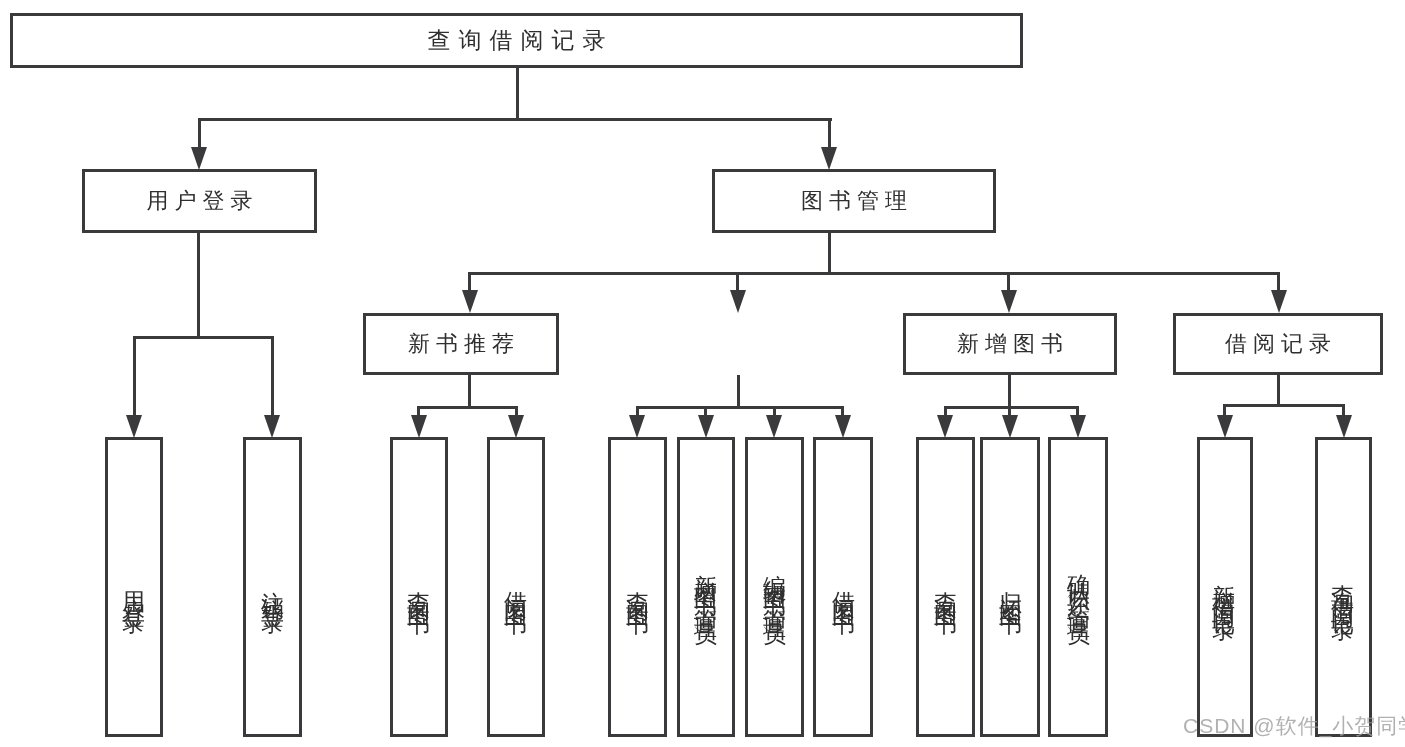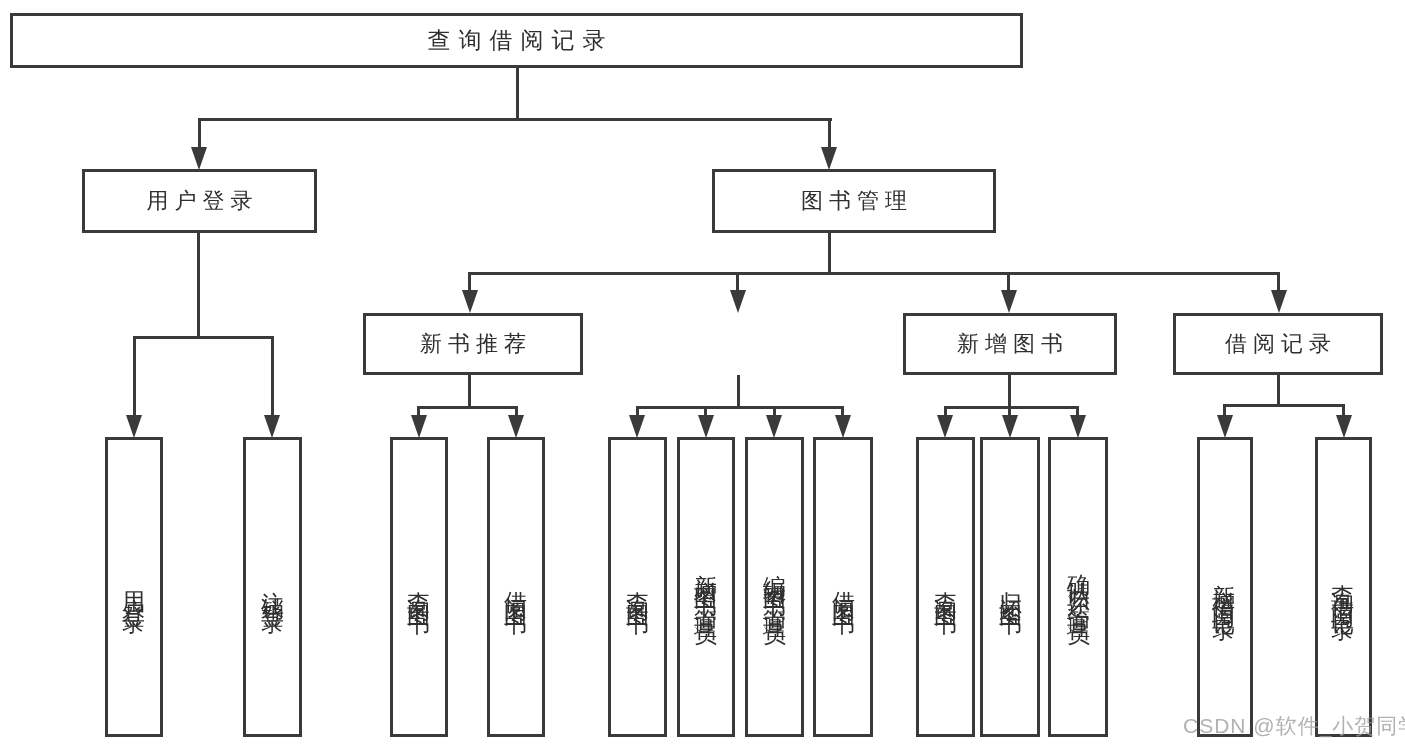--- a/index.html
+++ b/index.html
@@ -61,21 +61,21 @@
     <span>查询借阅记录</span>
   </div>
 
   <div class="node h" style="left:82px;top:169px;width:235px;height:64px">
     <span>用户登录</span>
   </div>
   <div class="node h" style="left:712px;top:169px;width:284px;height:64px">
     <span>图书管理</span>
   </div>
 
-  <div class="node h" style="left:363px;top:313px;width:220px;height:62px">
+  <div class="node h" style="left:363px;top:313px;width:196px;height:62px">
     <span>新书推荐</span>
   </div>
   <div class="node h" style="left:903px;top:313px;width:214px;height:62px">
     <span>新增图书</span>
   </div>
   <div class="node h" style="left:1173px;top:313px;width:210px;height:62px">
     <span>借阅记录</span>
   </div>
 
   <div class="node v" style="left:105px;top:437px;width:58px;height:300px"><span>用户登录</span></div>

